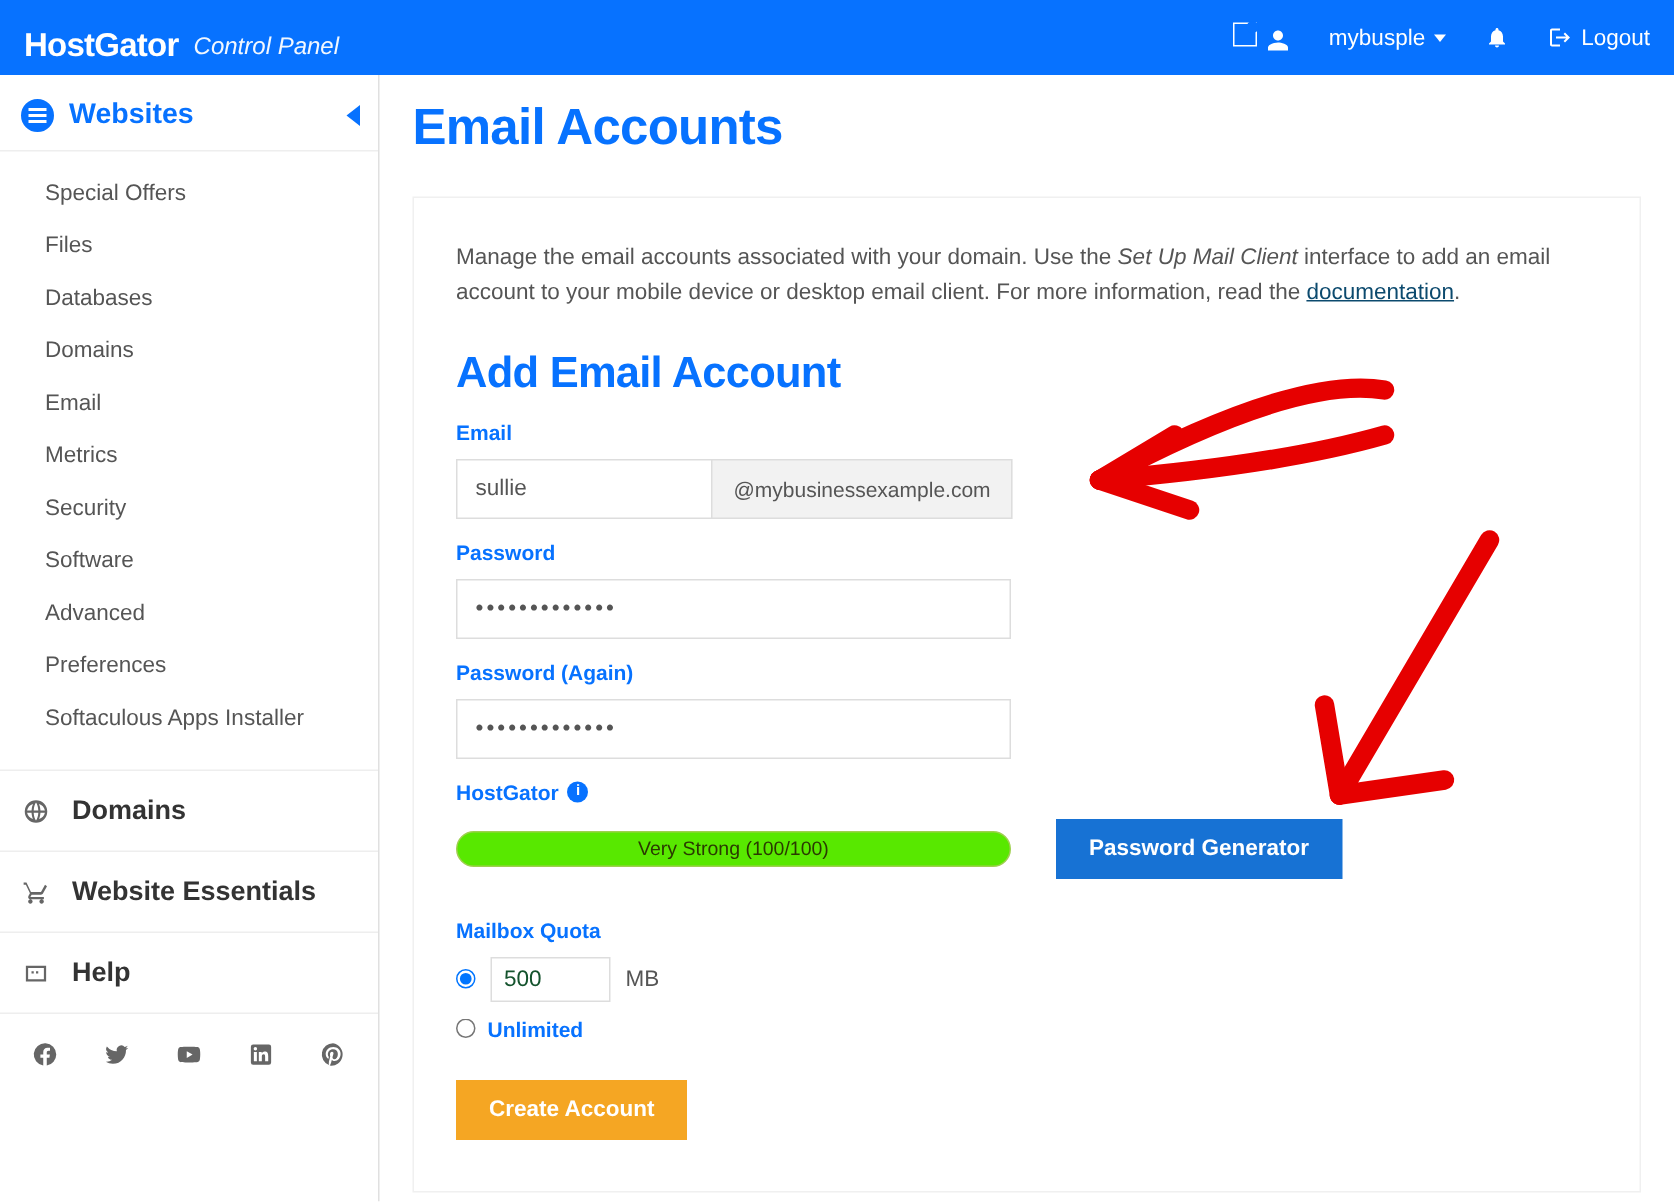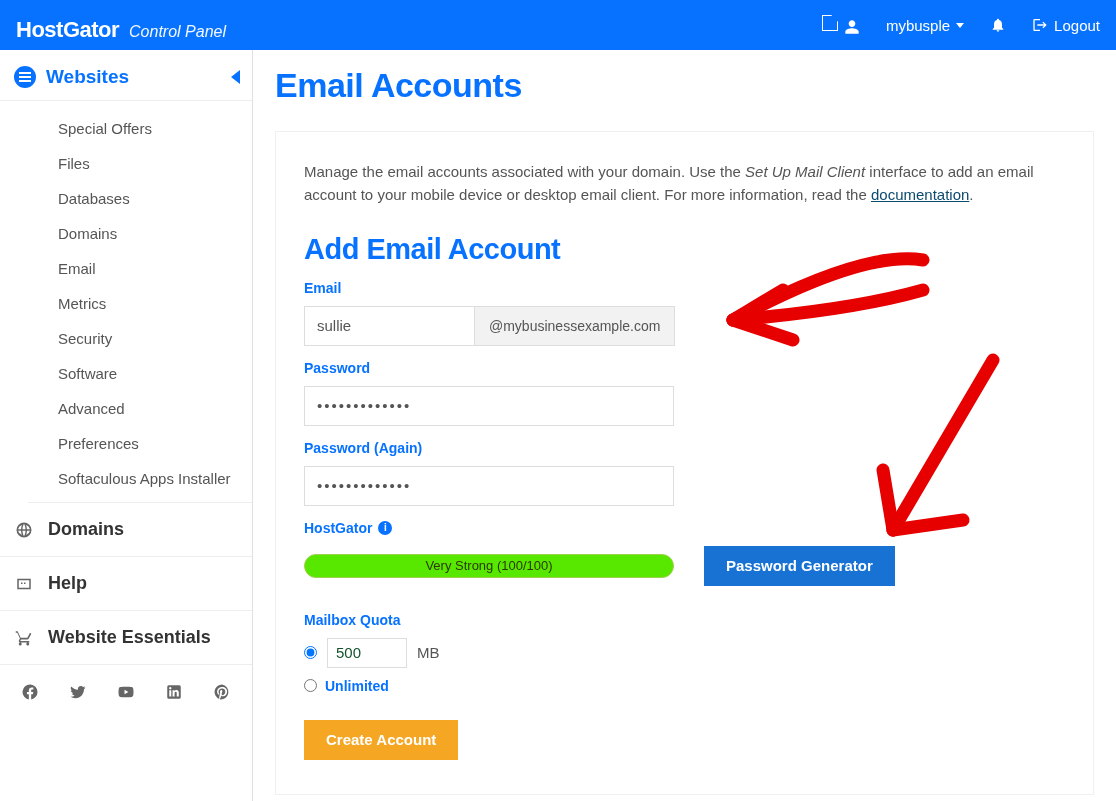--- a/index.html
+++ b/index.html
@@ -23,21 +23,21 @@
     .sidebar { width: 253px; border-right: 1px solid #e0e0e0; min-height: calc(801px - 50px); }
     .content { flex: 1; }
     
     
     .side-head { display: flex; align-items: center; justify-content: space-between; padding: 16px 14px 12px 14px; border-bottom: 1px solid #eee; }
     .side-head-left { display: flex; align-items: center; gap: 10px; }
     .side-head-icon { width: 22px; height: 22px; border: 2px solid #0772ff; border-radius: 50%; display: flex; align-items: center; justify-content: center; background: #0772ff; }
     .side-head-icon-inner { width: 12px; height: 2px; background: #fff; box-shadow: 0 -4px 0 #fff, 0 4px 0 #fff; }
     .side-head-title { color: #0772ff; font-size: 19px; font-weight: 700; }
     .side-head-caret { width: 0; height: 0; border-top: 7px solid transparent; border-bottom: 7px solid transparent; border-right: 9px solid #0772ff; cursor: pointer; margin-right: -2px; }
-    .side-items { padding: 10px 0 6px 30px; border-bottom: 1px solid #eee; margin-left: 28px; }
+    .side-items { padding: 10px 0 17px 30px; border-bottom: 1px solid #eee; }
     .side-items .item { padding: 9px 0; color: #555; font-size: 15px; cursor: pointer; }
     .side-section { display: flex; align-items: center; gap: 14px; padding: 16px 14px; border-bottom: 1px solid #eee; cursor: pointer; }
     .side-section .icon { width: 20px; display: flex; justify-content: center; color: #666; }
     .side-section-title { font-size: 18px; font-weight: 700; color: #333; }
     .social-row { display: flex; gap: 30px; padding: 18px 0; justify-content: center; color: #555; }
     .social-row .soc { cursor: pointer; }
     
     
     .page-title { color: #0772ff; font-size: 34px; font-weight: 900; padding: 16px 0 10px 22px; letter-spacing: -0.5px; }
     .panel { background: #fff; margin: 16px 22px 0 22px; border: 1px solid #f0f0f0; padding: 28px 28px 34px 28px; }
@@ -126,32 +126,32 @@
       <span class="icon">
           <svg class="sec-icon" viewBox="0 0 24 24">
             <path d="M12 2a10 10 0 100 20 10 10 0 000-20zm7.93 9h-3.95a16 16 0 00-1.3-5.64A8.03 8.03 0 0119.93 11zM12 4c.9 1.3 1.87 3.6 2.05 7h-4.1c.18-3.4 1.15-5.7 2.05-7zM4.07 13h3.95c.17 2.3.65 4.3 1.3 5.64A8.03 8.03 0 014.07 13zm3.95-2H4.07a8.03 8.03 0 015.25-5.64A16 16 0 008.02 11zM12 20c-.9-1.3-1.87-3.6-2.05-7h4.1c-.18 3.4-1.15 5.7-2.05 7zm2.68-1.36c.65-1.34 1.13-3.34 1.3-5.64h3.95a8.03 8.03 0 01-5.25 5.64z"></path>
           </svg>
         </span>
       <span class="side-section-title">Domains</span>
     </div>
     <div class="side-section">
       <span class="icon">
           <svg class="sec-icon" viewBox="0 0 24 24">
+            <path d="M7 18c-1.1 0-2 .9-2 2s.9 2 2 2 2-.9 2-2-.9-2-2-2zm10 0c-1.1 0-2 .9-2 2s.9 2 2 2 2-.9 2-2-.9-2-2-2zM7.17 14h9.28c.75 0 1.41-.41 1.75-1.03l3.58-6.49L20.01 5l-3.56 6.5H7.53L3.54 3H1v2h2l3.6 7.59-1.35 2.44C4.52 16.37 5.48 18 7 18h12v-2H7l1.1-2z"></path>
+          </svg>
+        </span>
+      <span class="side-section-title">Website Essentials</span>
+    </div>
+    <div class="side-section">
+      <span class="icon">
+          <svg class="sec-icon" viewBox="0 0 24 24">
             <path d="M3 5h18v14H3V5zm2 2v10h14V7H5zm3 3h2v2H8v-2zm4 0h2v2h-2v-2z"></path>
           </svg>
         </span>
       <span class="side-section-title">Help</span>
-    </div>
-    <div class="side-section">
-      <span class="icon">
-          <svg class="sec-icon" viewBox="0 0 24 24">
-            <path d="M7 18c-1.1 0-2 .9-2 2s.9 2 2 2 2-.9 2-2-.9-2-2-2zm10 0c-1.1 0-2 .9-2 2s.9 2 2 2 2-.9 2-2-.9-2-2-2zM7.17 14h9.28c.75 0 1.41-.41 1.75-1.03l3.58-6.49L20.01 5l-3.56 6.5H7.53L3.54 3H1v2h2l3.6 7.59-1.35 2.44C4.52 16.37 5.48 18 7 18h12v-2H7l1.1-2z"></path>
-          </svg>
-        </span>
-      <span class="side-section-title">Website Essentials</span>
     </div>
     <div class="social-row">
       <span class="soc"><svg class="soc-icon" viewBox="0 0 24 24">
             <path d="M22 12a10 10 0 10-11.56 9.88v-6.99H7.9V12h2.54V9.8c0-2.51 1.49-3.9 3.78-3.9 1.1 0 2.24.2 2.24.2v2.46h-1.26c-1.24 0-1.63.77-1.63 1.56V12h2.78l-.44 2.89h-2.34v6.99A10 10 0 0022 12z"></path>
           </svg></span>
       <span class="soc"><svg class="soc-icon" viewBox="0 0 24 24">
             <path d="M22 5.9a8.2 8.2 0 01-2.36.65 4.12 4.12 0 001.8-2.27 8.22 8.22 0 01-2.6 1 4.1 4.1 0 00-7 3.74A11.64 11.64 0 013 4.8a4.1 4.1 0 001.27 5.47 4.07 4.07 0 01-1.86-.51v.05a4.1 4.1 0 003.29 4.02 4.1 4.1 0 01-1.85.07 4.11 4.11 0 003.83 2.85A8.23 8.23 0 012 18.43a11.6 11.6 0 006.29 1.84c7.55 0 11.68-6.25 11.68-11.67l-.01-.53A8.35 8.35 0 0022 5.9z"></path>
           </svg></span>
       <span class="soc"><svg class="soc-icon" viewBox="0 0 24 24">
             <path d="M21.58 7.19a2.5 2.5 0 00-1.76-1.77C18.25 5 12 5 12 5s-6.25 0-7.82.42A2.5 2.5 0 002.42 7.19 26 26 0 002 12a26 26 0 00.42 4.81 2.5 2.5 0 001.76 1.77C5.75 19 12 19 12 19s6.25 0 7.82-.42a2.5 2.5 0 001.76-1.77A26 26 0 0022 12a26 26 0 00-.42-4.81zM10 15V9l5.2 3L10 15z"></path>

